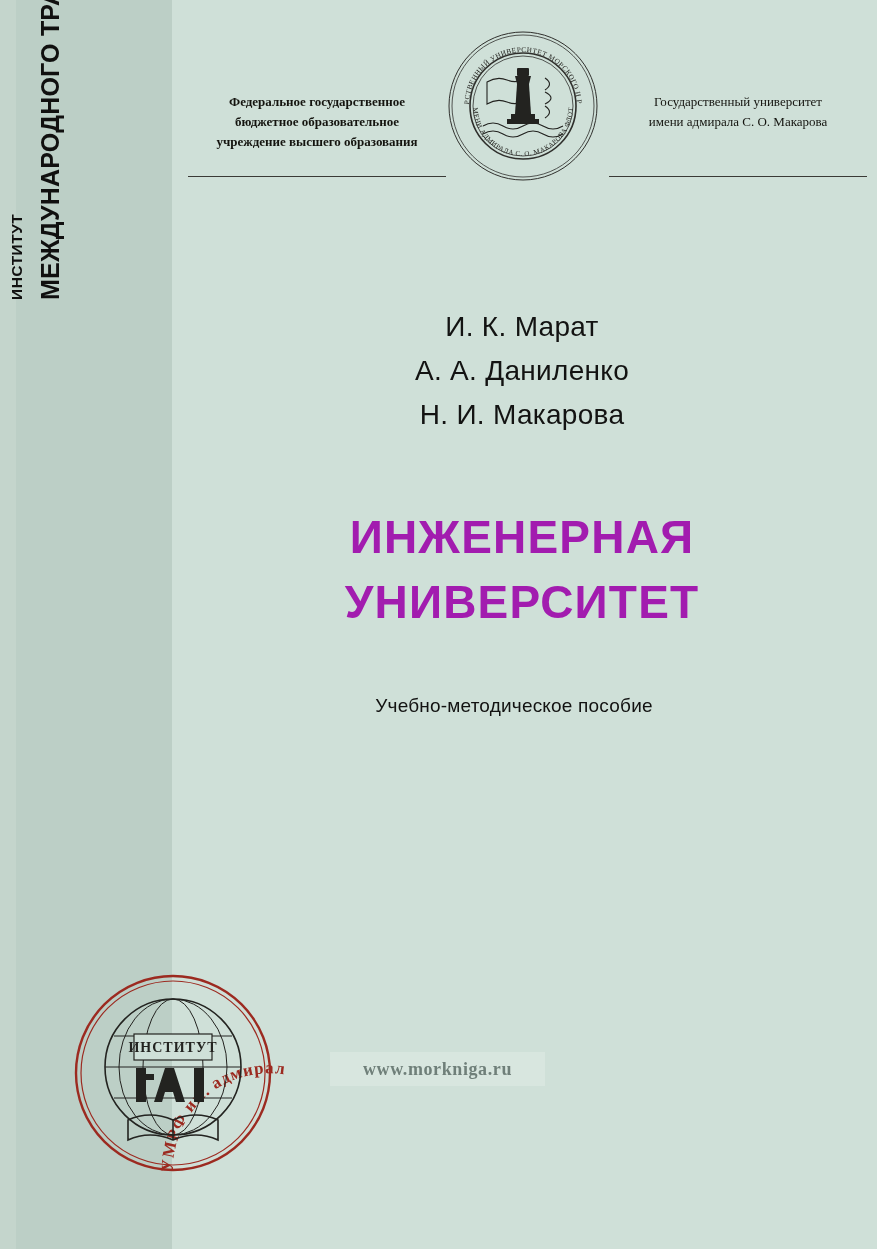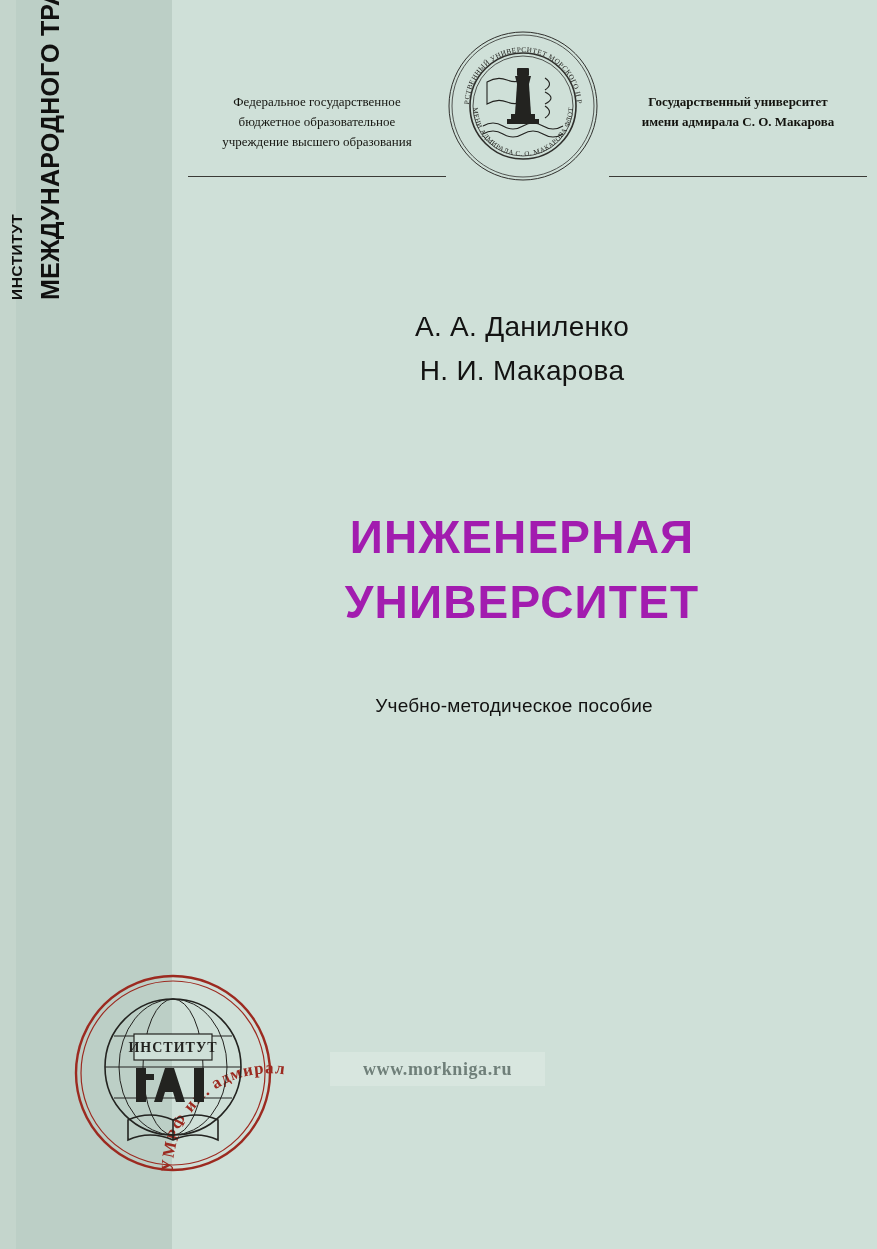--- a/index.html
+++ b/index.html
@@ -67,33 +67,33 @@
     width: 700px;
     height: 110px;
   }
   .hdr-left {
     position: absolute;
     left: 16px;
     top: 14px;
     width: 258px;
     text-align: center;
     font-family: "Liberation Serif", serif;
-    font-weight: normal;
+    font-weight: bold;
     font-size: 13px;
     line-height: 1.55;
     color: #14140f;
   }
   .hdr-right {
     position: absolute;
     left: 437px;
     top: 14px;
     width: 258px;
     text-align: center;
     font-family: "Liberation Serif", serif;
-    font-weight: bold;
+    font-weight: normal;
     font-size: 13px;
     line-height: 1.55;
     color: #14140f;
   }
   .hdr-rule-left {
     position: absolute;
     left: 16px;
     top: 98px;
     width: 258px;
     height: 1px;
@@ -246,20 +246,21 @@
         <rect x="70" y="38" width="12" height="8" rx="1"></rect>
         <path d="M68 46 l16 0 l-2 8 l-12 0 z"></path>
         <path d="M70 54 l12 0 l2 30 l-16 0 z"></path>
         <rect x="64" y="84" width="24" height="5"></rect>
         <rect x="60" y="89" width="32" height="5"></rect>
       </g>
     </svg>
   </div>
 
   <div class="authors">
+    <div class="author-line">И. К. Марат</div>
     <div class="author-line">А. А. Даниленко</div>
     <div class="author-line">Н. И. Макарова</div>
   </div>
 
   <div class="title">
     <div class="title-line">ИНЖЕНЕРНАЯ</div>
     <div class="title-line">УНИВЕРСИТЕТ</div>
   </div>
 
   <div class="subtitle">Учебно-методическое пособие</div>

